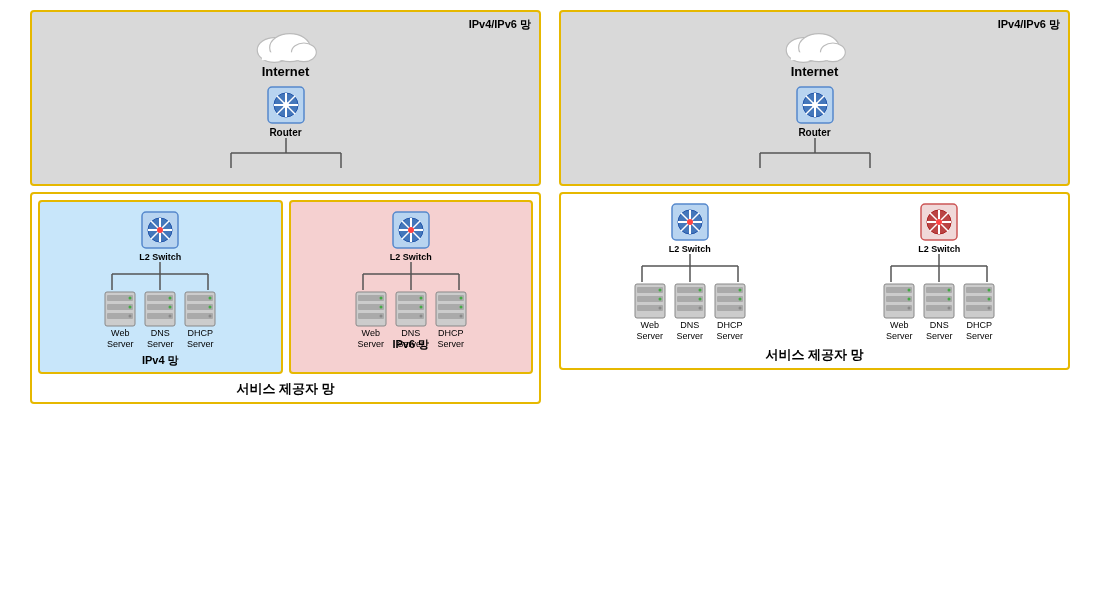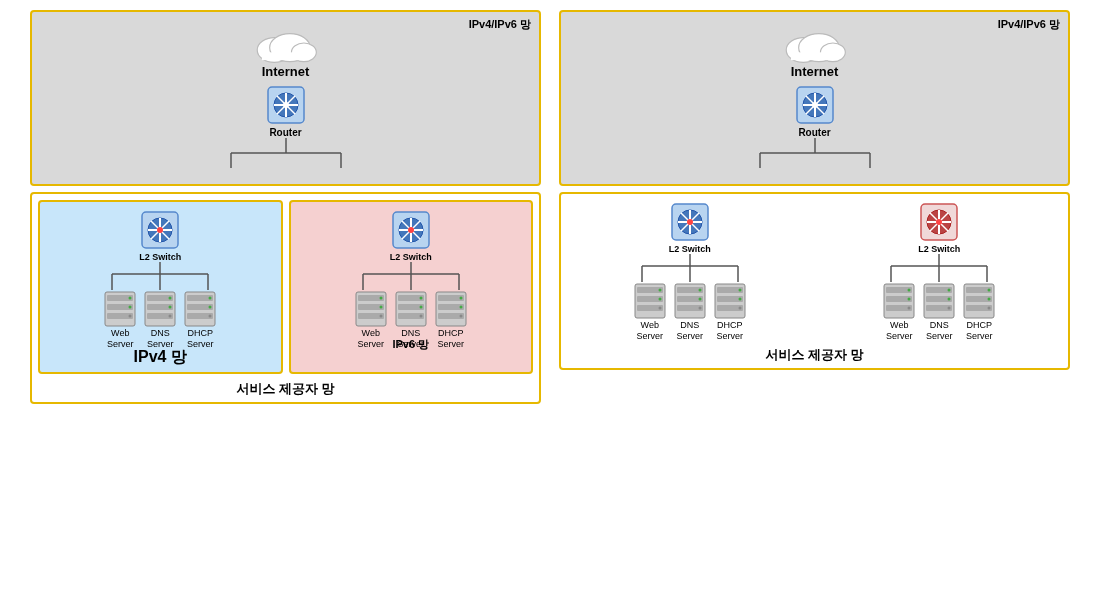--- a/index.html
+++ b/index.html
@@ -67,21 +67,21 @@
         <line x1="45" y1="15" x2="155" y2="15" stroke="#555" stroke-width="1.5"></line>
         <line x1="45" y1="15" x2="45" y2="30" stroke="#555" stroke-width="1.5"></line>
         <line x1="155" y1="15" x2="155" y2="30" stroke="#555" stroke-width="1.5"></line>
       </svg>
     </div>
 
     <div style="border:2.5px solid #e6b800;border-radius:4px;display:flex;flex-direction:row;padding:0;margin-top:6px;position:relative;padding-bottom:22px;">
       <span style="position:absolute;bottom:4px;left:50%;transform:translateX(-50%);font-size:13px;font-weight:bold;white-space:nowrap;">서비스 제공자 망</span>
 
       <div style="background:#c8e6fa;border:2px solid #e6b800;border-radius:4px;flex:1;padding:6px 4px 22px 4px;display:flex;flex-direction:column;align-items:center;position:relative;margin:6px 3px 6px 6px;">
-        <span style="position:absolute;bottom:4px;left:50%;transform:translateX(-50%);font-size:16px;font-weight:bold;white-space:nowrap;">IPv4 망</span>
+        <span style="position:absolute;bottom:4px;left:50%;transform:translateX(-50%);font-size:11px;font-weight:bold;white-space:nowrap;">IPv4 망</span>
 
         <div style="display:flex;flex-direction:column;align-items:center;">
           <svg width="44" height="44" viewBox="0 0 44 44">
             <rect x="4" y="4" width="36" height="36" rx="4" fill="#b8d4f0" stroke="#5588cc" stroke-width="1.5"></rect>
             <circle cx="22" cy="22" r="12" fill="#4477bb" stroke="#2255aa" stroke-width="1"></circle>
             <line x1="22" y1="10" x2="22" y2="34" stroke="white" stroke-width="2"></line>
             <line x1="10" y1="22" x2="34" y2="22" stroke="white" stroke-width="2"></line>
             <line x1="13" y1="13" x2="31" y2="31" stroke="white" stroke-width="1.5"></line>
             <line x1="31" y1="13" x2="13" y2="31" stroke="white" stroke-width="1.5"></line>
             <circle cx="22" cy="22" r="3" fill="#ff4444"></circle>

